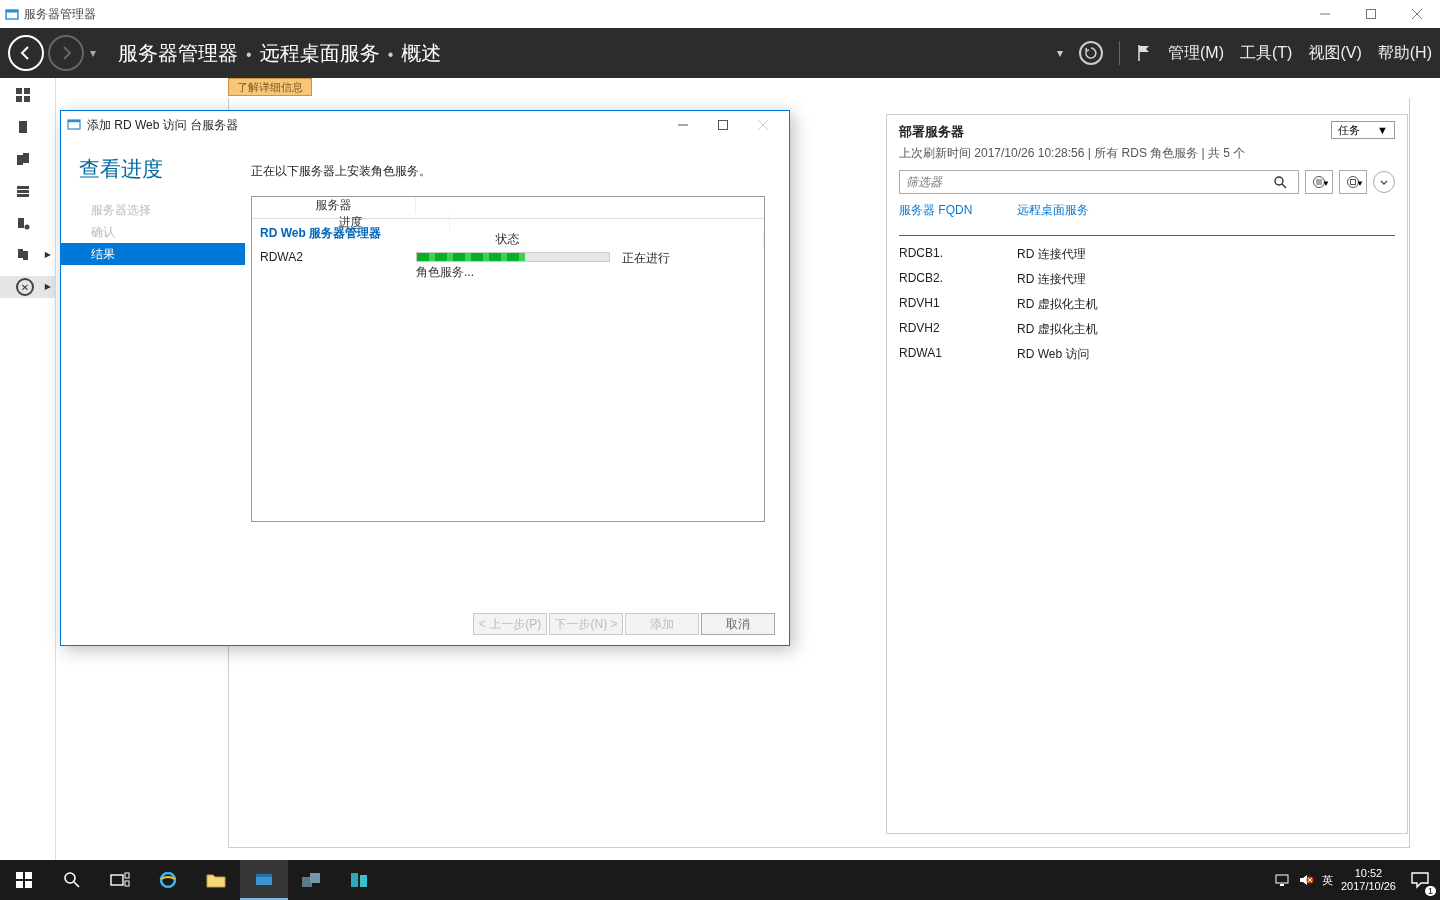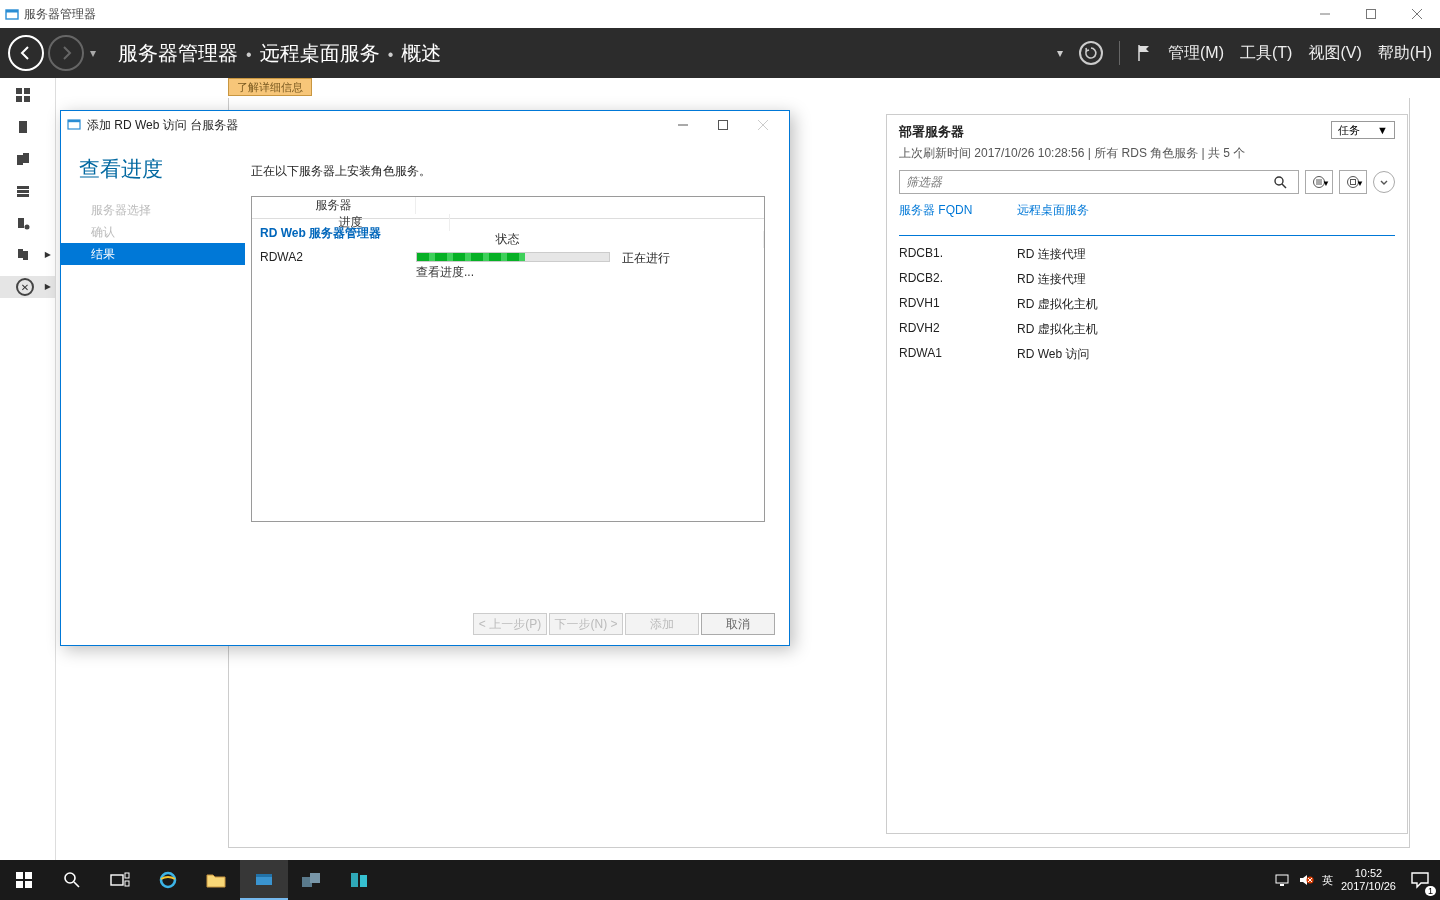--- a/index.html
+++ b/index.html
@@ -346,21 +346,21 @@
               <div class="ph-prog">进度</div>
               <div class="ph-stat">状态</div>
             </div>
             <div class="prog-section-title">RD Web 服务器管理器</div>
             <div class="prog-row">
               <div class="pr-srv">RDWA2</div>
               <div class="pr-prog">
                 <div class="progbar-outer">
                     <div class="progbar-inner"></div>
                   </div>
-                <div class="installing">查看进度...</div>
+                <div class="installing">角色服务...</div>
               </div>
               <div class="pr-stat">正在进行</div>
             </div>
           </div>
         </div>
       </div>
       <div class="dialog-footer">
         <div class="dlg-btn dim">&lt; 上一步(P)</div>
         <div class="dlg-btn dim">下一步(N) &gt;</div>
         <div class="dlg-btn dim">添加</div>

